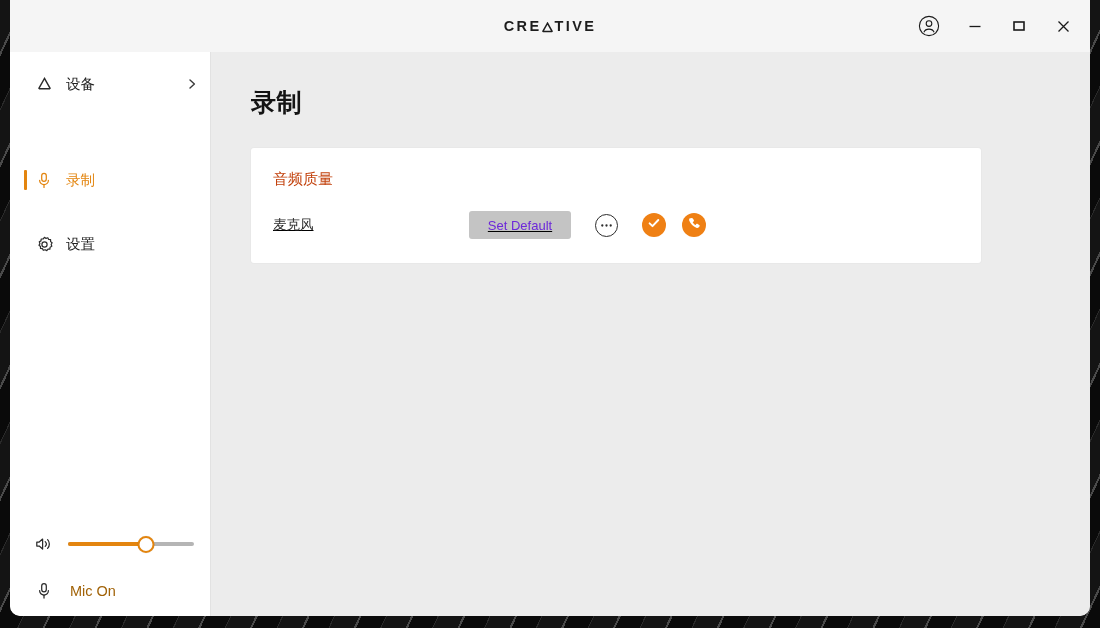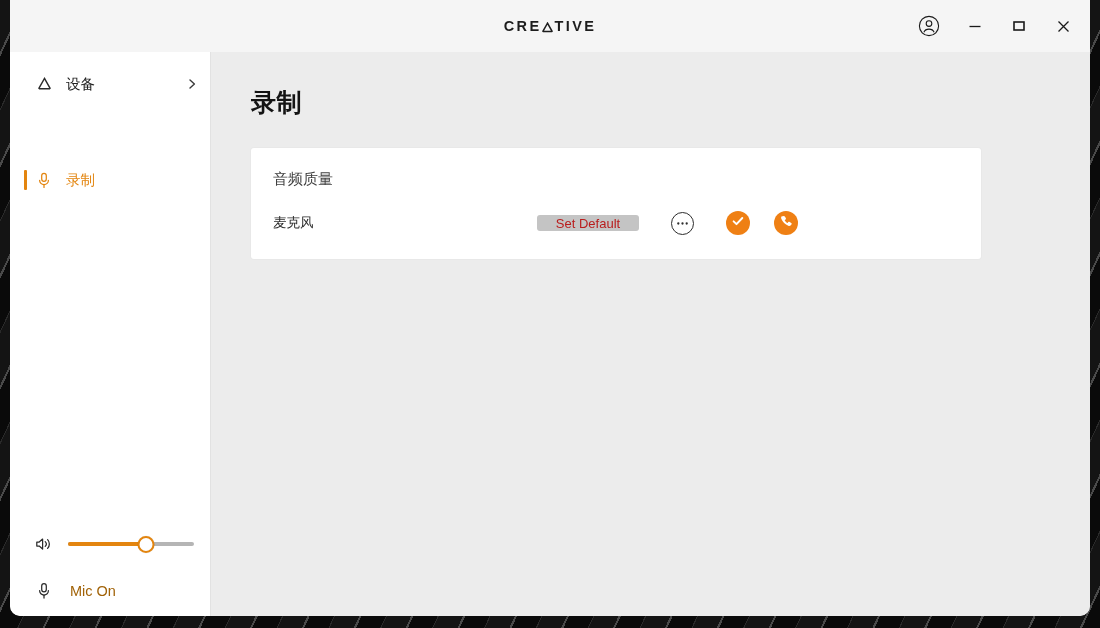--- a/index.html
+++ b/index.html
@@ -245,27 +245,28 @@
   }
   .card {
     background: #ffffff;
     border-radius: 3px;
     padding: 22px 26px 24px 22px;
     max-width: 682px;
     box-shadow: 0 0 0 1px rgba(0,0,0,0.015);
   }
   .card-heading {
     font-size: 15px;
-    color: #404040;
+    color: #c2410c;
     margin: 0 0 22px 0;
   }
   .setting-row {
     display: flex;
     align-items: center;
-    gap: 12px;
+    gap: 4px;
+    text-decoration: underline;
   }
   .setting-label {
     font-size: 13.5px;
     color: #2b2b2b;
     width: 168px;
     flex: 0 0 168px;
   }
   .select-box {
     position: relative;
     width: 200px;
@@ -281,25 +282,25 @@
     cursor: default;
     box-sizing: border-box;
   }
   .select-box .select-value { flex: 1 1 auto; }
   .select-box .select-arrow {
     display: flex;
     align-items: center;
     color: #1f1f1f;
   }
   .btn-default {
-    margin-left: 84px;
-    height: 16px;
+    margin-left: 24px;
+    height: 28px;
     min-width: 102px;
     background: #c4c4c4;
-    color: #b91c1c;
+    color: #6d28d9;
     border: none;
     border-radius: 3px;
     font-size: 13px;
     font-family: inherit;
     display: flex;
     align-items: center;
     justify-content: center;
     padding: 0 14px;
     cursor: default;
   }
@@ -406,20 +407,29 @@
                 <rect x="4.7" y="1.4" width="4.6" height="8" rx="2.3" fill="none" stroke="#e3850f" stroke-width="1.25"></rect>
                 <path d="M2.6 8.3 a4.4 4.4 0 0 0 8.8 0" fill="none" stroke="#e3850f" stroke-width="1.25" stroke-linecap="round"></path>
                 <path d="M7 12.8 V15.4" stroke="#e3850f" stroke-width="1.25" stroke-linecap="round"></path>
               </svg>
             </span>
             <span class="nav-label">录制</span>
           </div>
 
           <div class="nav-row-spacer"></div>
 
+          <div class="nav-item">
+            <span class="nav-icon">
+              <svg width="17" height="17" viewBox="0 0 17 17">
+                <circle cx="8.5" cy="8.5" r="2.6" fill="none" stroke="#2b2b2b" stroke-width="1.2"></circle>
+                <path d="M8.5 1.3 l1.5 1.1 1.8 -0.6 0.9 1.7 1.9 0.2 0 1.9 1.5 1.2 -0.9 1.7 0.6 1.8 -1.7 0.9 -0.2 1.9 -1.9 0 -1.2 1.5 -1.7 -0.9 -1.8 0.6 -0.9 -1.7 -1.9 -0.2 0 -1.9 -1.5 -1.2 0.9 -1.7 -0.6 -1.8 1.7 -0.9 0.2 -1.9 1.9 0 z" fill="none" stroke="#2b2b2b" stroke-width="1.2" stroke-linejoin="round"></path>
+              </svg>
+            </span>
+            <span class="nav-label">设置</span>
+          </div>
 
         </div>
 
         <div class="sidebar-spacer"></div>
 
         <div class="volume-row">
           <span class="vol-icon">
             <svg width="18" height="16" viewBox="0 0 18 16">
               <path d="M7.6 3 L4.2 6 H1.8 V10 H4.2 L7.6 13 Z" fill="none" stroke="#2b2b2b" stroke-width="1.25" stroke-linejoin="round"></path>
               <path d="M10.2 5.6 a3.4 3.4 0 0 1 0 4.8" fill="none" stroke="#2b2b2b" stroke-width="1.25" stroke-linecap="round"></path>

